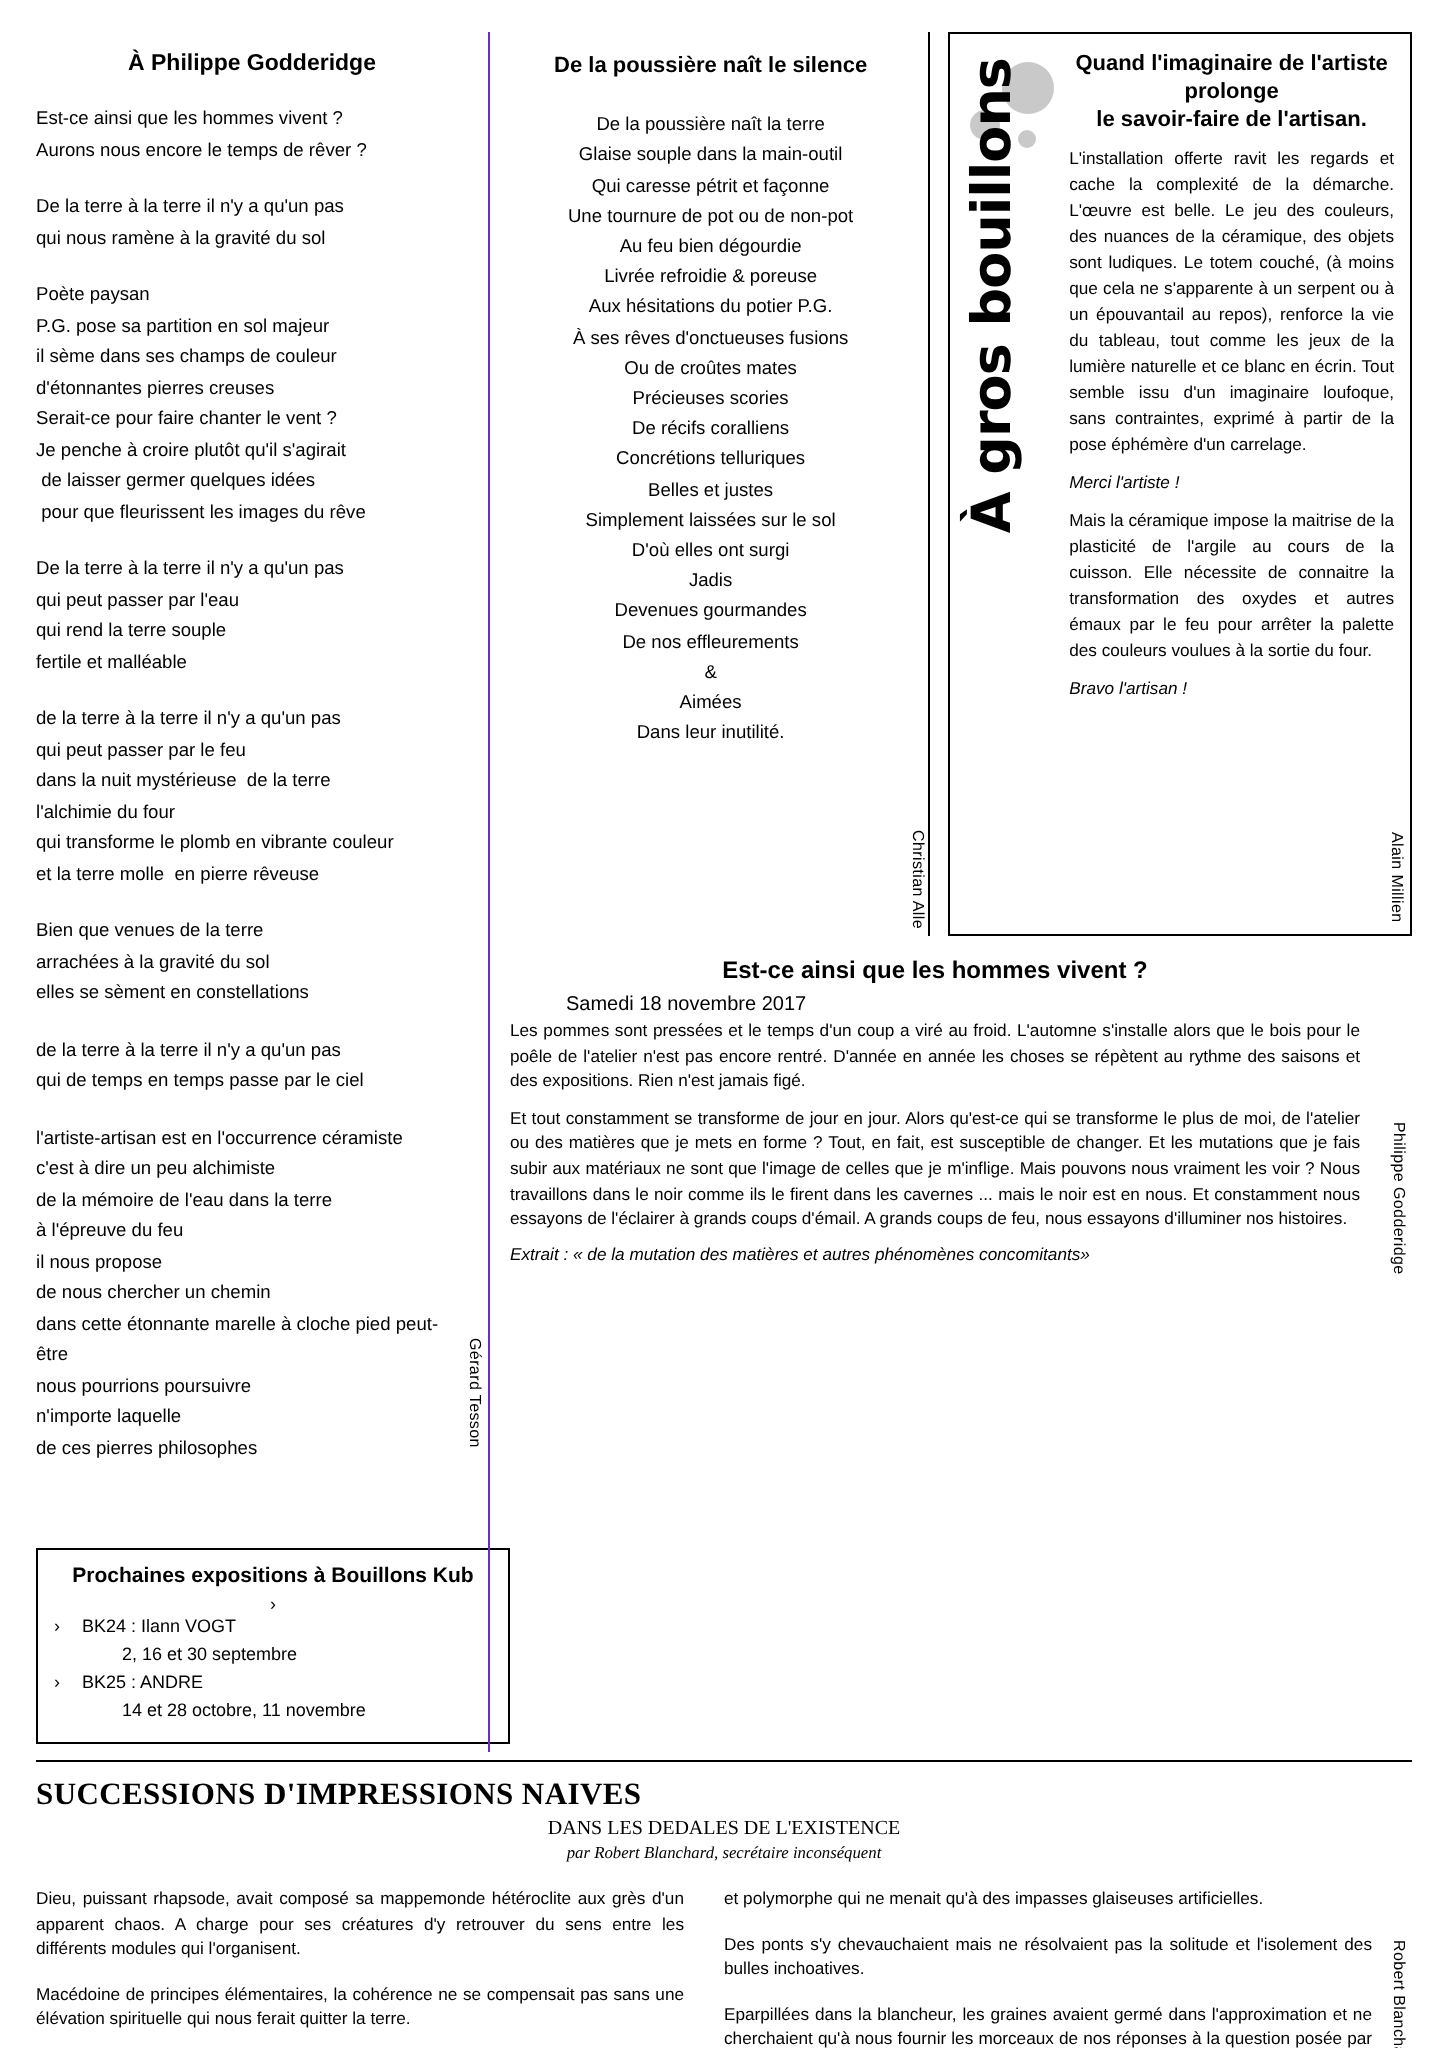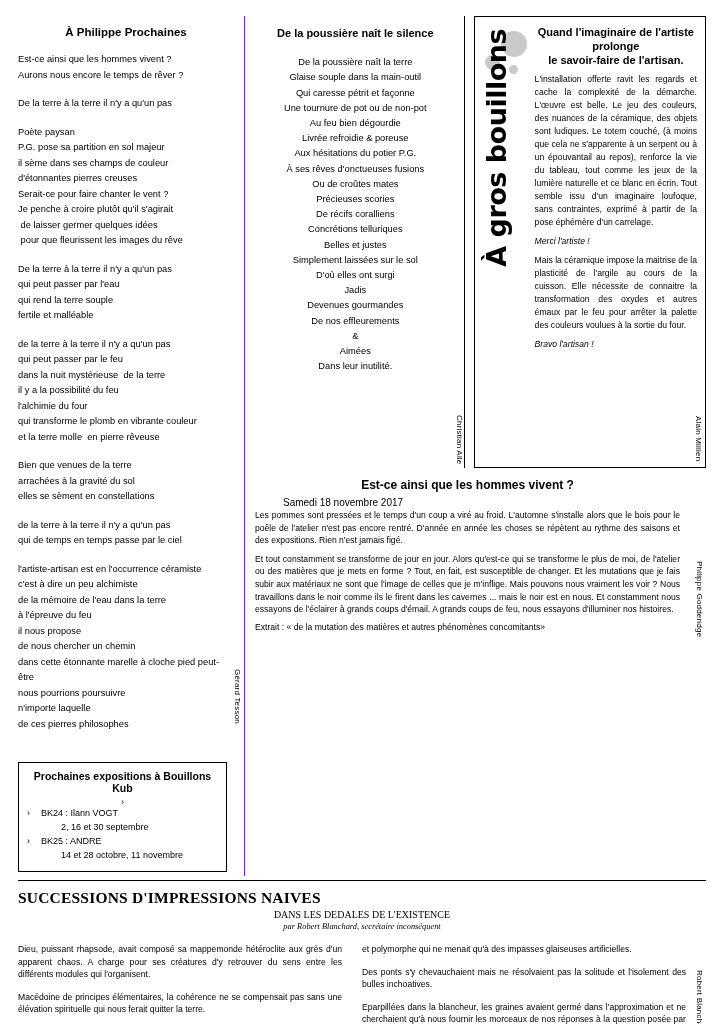--- a/index.html
+++ b/index.html
@@ -64,21 +64,21 @@
     writing-mode: vertical-rl;
     text-orientation: mixed;
     letter-spacing: 0.2px;
   }
 
   
   .expo-box {
     position: absolute;
     left: 0;
     bottom: 4px;
-    width: 209px;
+    width: 237px;
     border: 1px solid #000;
     box-sizing: border-box;
     padding: 7px 8px 9px 8px;
   }
   .expo-title {
     font-weight: bold;
     font-size: 10.5px;
     text-align: center;
     margin-bottom: 4px;
   }
@@ -182,21 +182,21 @@
     font-weight: bold;
     margin: 4px 0 5px 0;
   }
   .estce .date { font-size: 10px; margin-bottom: 1px; margin-left: 28px; }
   .estce p {
     font-size: 8.6px;
     line-height: 12.6px;
     text-align: justify;
     margin: 0 0 6px 0;
   }
-  .estce .extrait { font-size: 8.6px; }
+  .estce .extrait { font-style: italic; font-size: 8.6px; }
 
   
   .bottom {
     border-top: 1px solid #000;
     margin-top: 4px;
     padding-top: 8px;
     position: relative;
     height: 150px;
   }
   .succ-title {
@@ -234,28 +234,29 @@
   .bcol p { margin: 0 0 10px 0; }
 </style>
 </head>
 <body>
 
 <div class="page">
 
   <div class="top">
 
     <div class="col1">
-      <div class="poem-title">À Philippe Prochaines</div>
+      <div class="poem-title">À Philippe Godderidge</div>
       <div class="poem">
         <div class="stanza">
           <div class="line">Est-ce ainsi que les hommes vivent ?</div>
           <div class="line">Aurons nous encore le temps de rêver ?</div>
         </div>
         <div class="stanza">
           <div class="line">De la terre à la terre il n'y a qu'un pas</div>
+          <div class="line">qui nous ramène à la gravité du sol</div>
         </div>
         <div class="stanza">
           <div class="line">Poète paysan</div>
           <div class="line">P.G. pose sa partition en sol majeur</div>
           <div class="line">il sème dans ses champs de couleur</div>
           <div class="line">d'étonnantes pierres creuses</div>
           <div class="line">Serait-ce pour faire chanter le vent ?</div>
           <div class="line">Je penche à croire plutôt qu'il s'agirait</div>
           <div class="line"> de laisser germer quelques idées</div>
           <div class="line"> pour que fleurissent les images du rêve</div>
@@ -263,21 +264,20 @@
         <div class="stanza">
           <div class="line">De la terre à la terre il n'y a qu'un pas</div>
           <div class="line">qui peut passer par l'eau</div>
           <div class="line">qui rend la terre souple</div>
           <div class="line">fertile et malléable</div>
         </div>
         <div class="stanza">
           <div class="line">de la terre à la terre il n'y a qu'un pas</div>
           <div class="line">qui peut passer par le feu</div>
           <div class="line">dans la nuit mystérieuse  de la terre</div>
-          <div class="line">il y a la possibilité du feu</div>
           <div class="line">l'alchimie du four</div>
           <div class="line">qui transforme le plomb en vibrante couleur</div>
           <div class="line">et la terre molle  en pierre rêveuse</div>
         </div>
         <div class="stanza">
           <div class="line">Bien que venues de la terre</div>
           <div class="line">arrachées à la gravité du sol</div>
           <div class="line">elles se sèment en constellations</div>
         </div>
         <div class="stanza">

